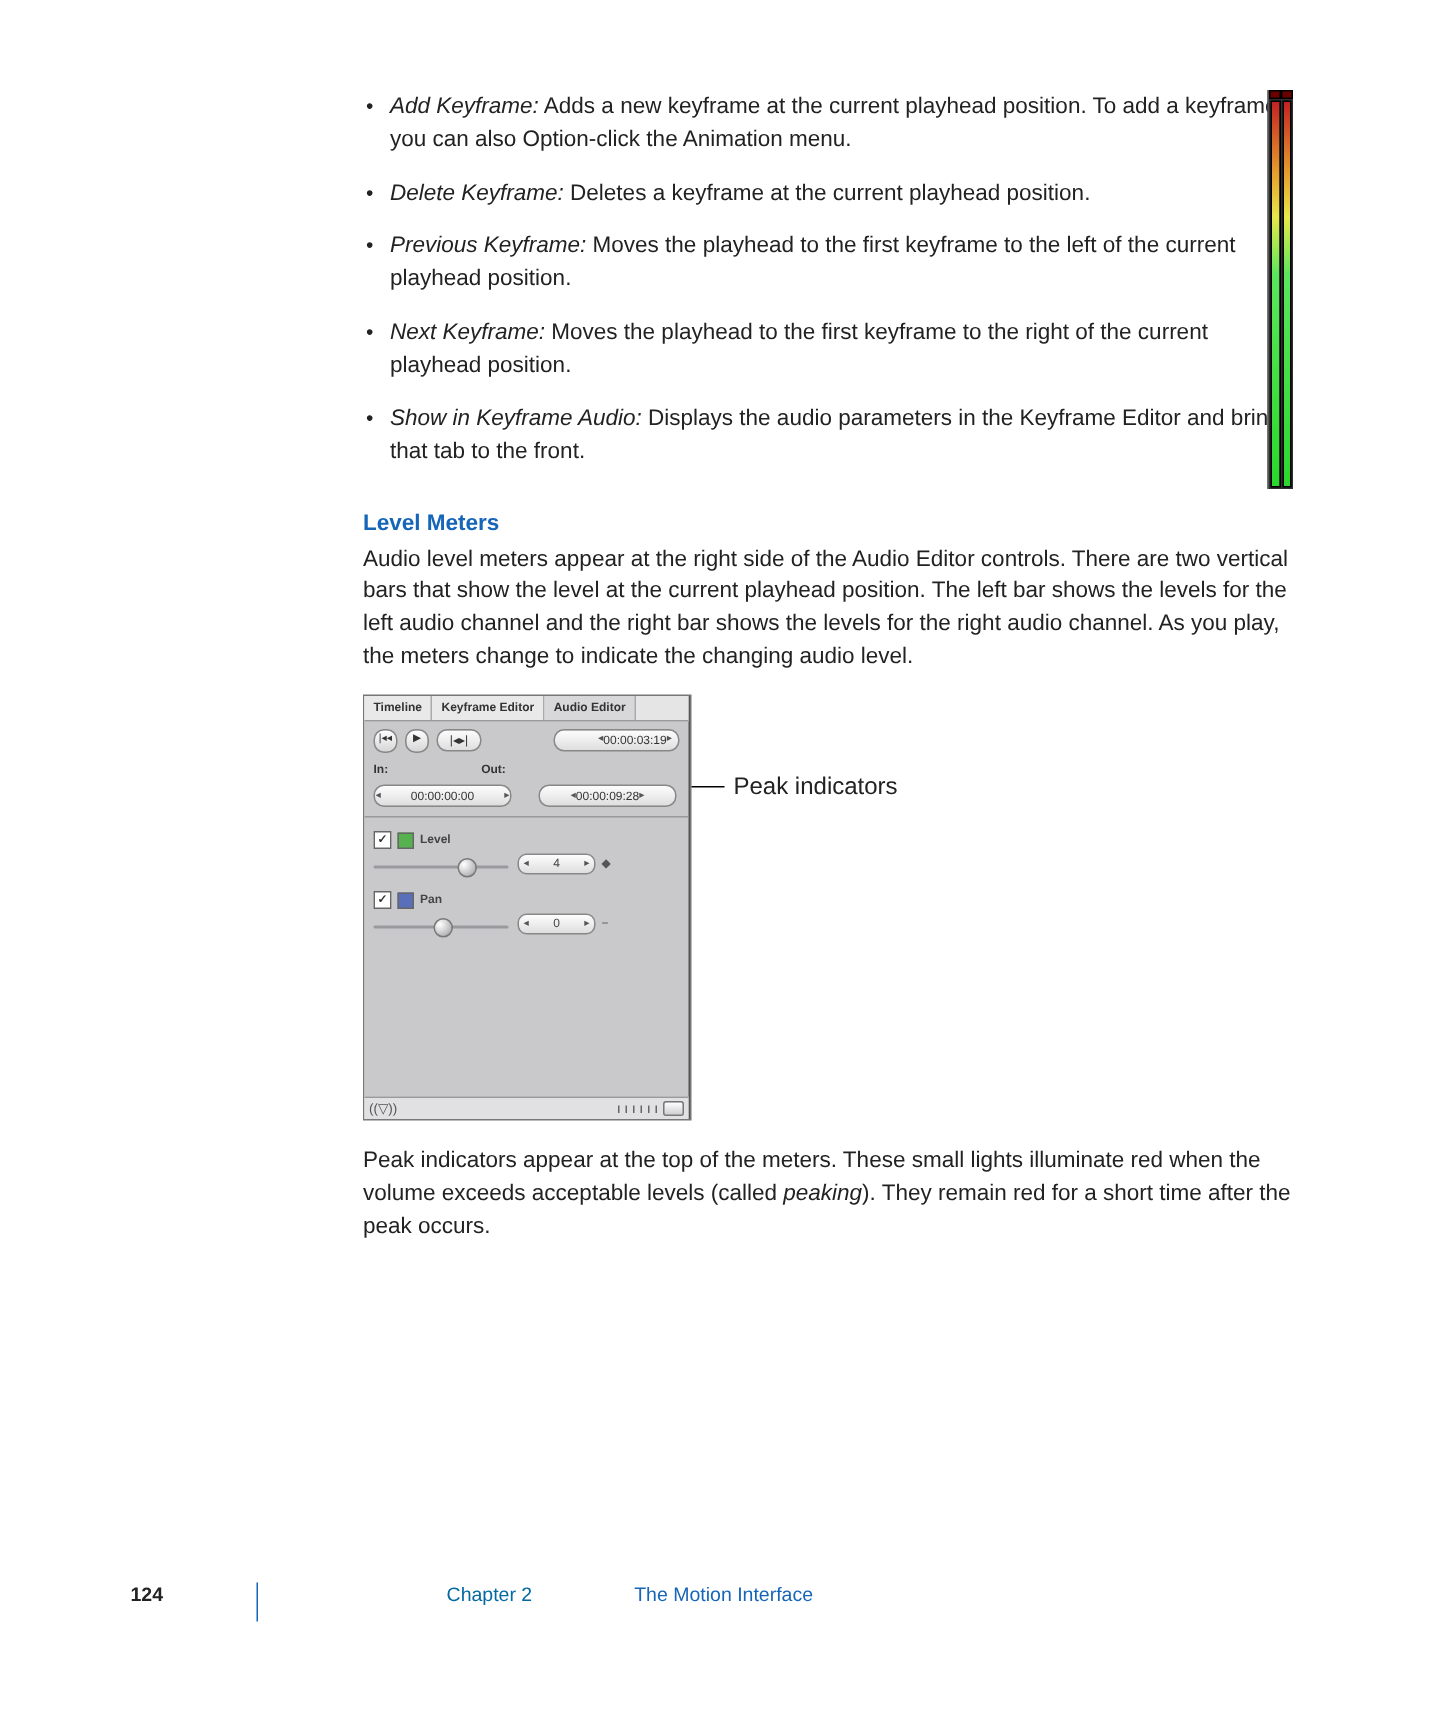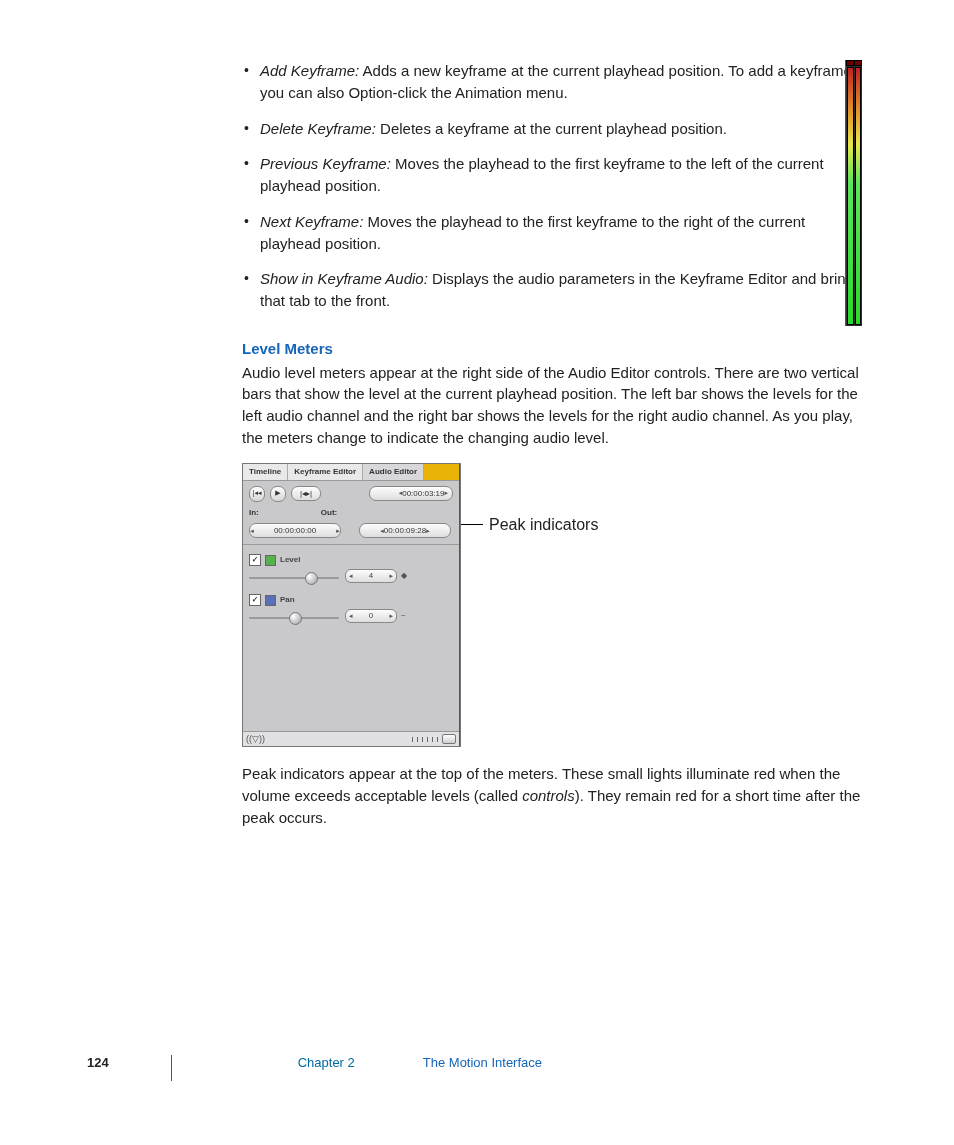--- a/index.html
+++ b/index.html
@@ -85,21 +85,21 @@
     width: 216px;
     border: 1px solid #888;
     background: #c9c9cc;
     font-family: "Lucida Grande", Arial, sans-serif;
     font-size: 9px;
     color: #444;
     position: relative;
   }
   .tabs {
     display: flex;
-    background: #eab308;
+    background: #e5e5e5;
     border-bottom: 1px solid #999;
     height: 16px;
   }
   .tab {
     padding: 2px 6px;
     border-right: 1px solid #aaa;
     font-weight: bold;
     font-size: 8px;
     color: #333;
     background: #e9e9ea;
@@ -330,21 +330,21 @@
         </div>
       </div>
 
       <div class="callout">
         <div class="line"></div>
         <span>Peak indicators</span>
       </div>
     </div>
 
     <div class="para">
-      <span>Peak indicators appear at the top of the meters. These small lights illuminate red when the volume exceeds acceptable levels (called </span><span class="italic-inline">controls</span><span>). They remain red for a short time after the peak occurs.</span>
+      <span>Peak indicators appear at the top of the meters. These small lights illuminate red when the volume exceeds acceptable levels (called </span><span class="italic-inline">peaking</span><span>). They remain red for a short time after the peak occurs.</span>
     </div>
 
   </div>
 
   <div class="footer">
     <span class="pgnum">124</span>
     <div class="vbar"></div>
     <span class="chapnum">Chapter 2</span>
     <span class="chaptitle">The Motion Interface</span>
   </div>

